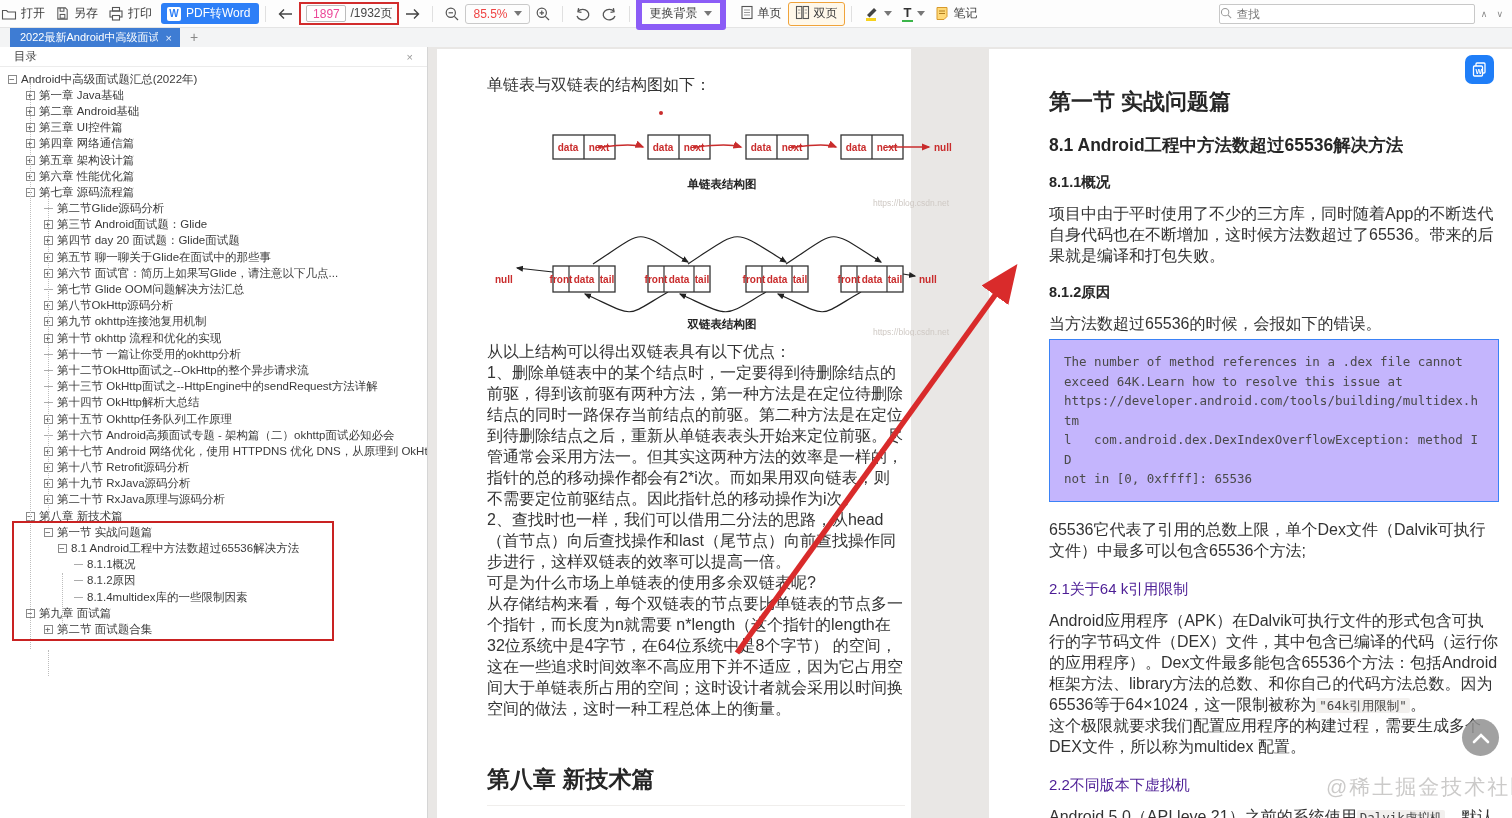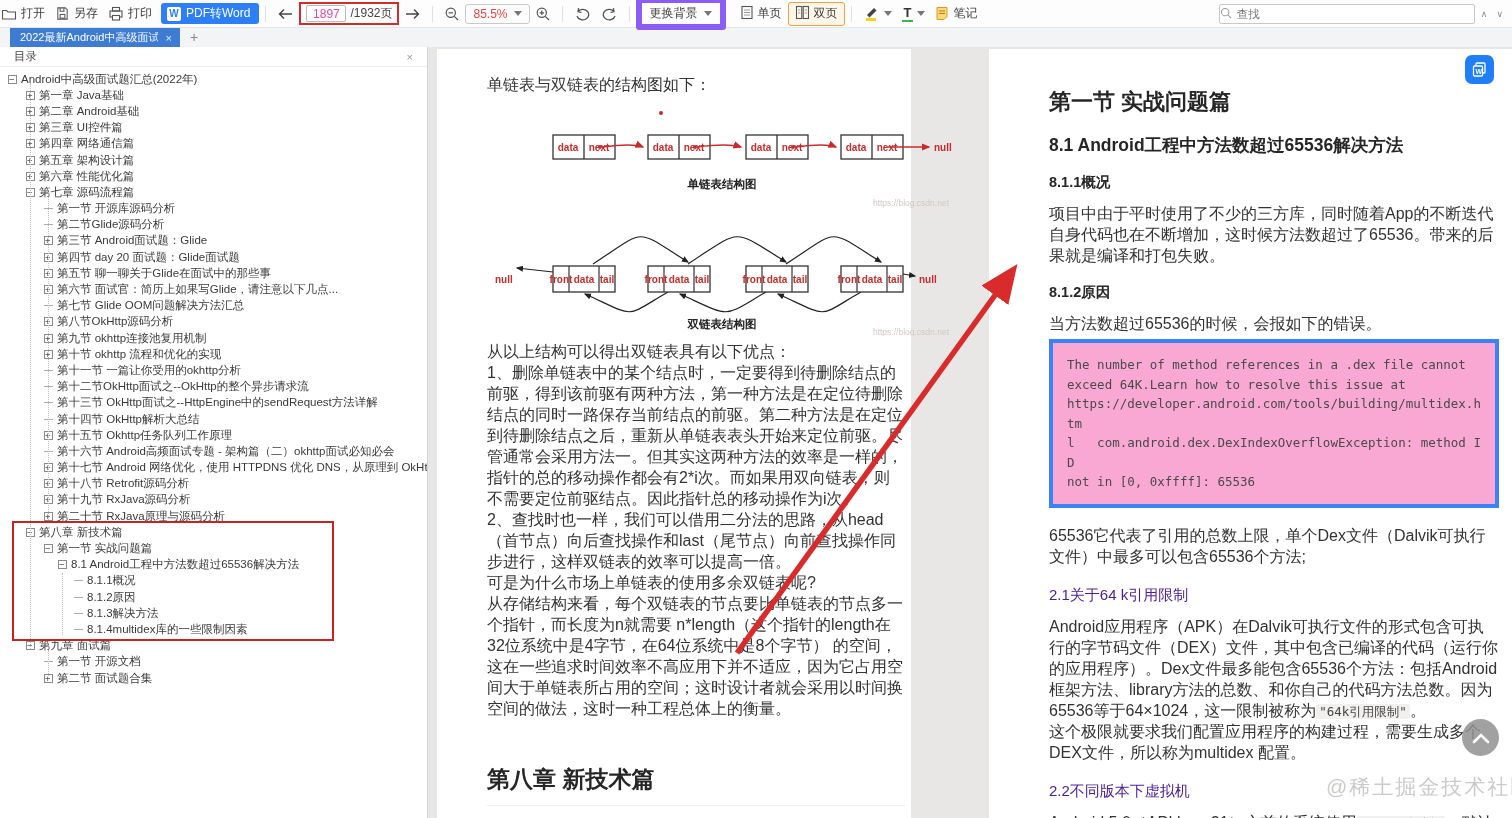--- a/index.html
+++ b/index.html
@@ -54,21 +54,21 @@
   
   .content { flex:1; background:#e9e7e5; position:relative; overflow:hidden; }
   .page { position:absolute; top:2px; background:#fff; height:790px; }
   .page-left { left:9px; width:474px; padding:26px 6px 0 50px; }
   .page-right { left:561px; width:560px; padding:38px 50px 0 60px; }
   .h1big { font-size:23px; font-weight:bold; color:#262626; margin-top:44px; padding-bottom:10px; border-bottom:1px solid #f0eeec; }
   .h1 { font-size:22px; font-weight:bold; color:#262626; margin-bottom:16px; }
   .h2 { font-size:17.5px; font-weight:bold; color:#262626; margin:8px 0 16px; }
   .h3 { font-size:14.5px; font-weight:bold; color:#262626; margin:16px 0 12px; }
   .sub { font-size:15px; color:#4c1d95; margin:18px 0 12px; }
-  .codeblock { background:#f9a8d4; border:4px solid #3b82f6; padding:12px 14px; font-family:"DejaVu Sans Mono","Liberation Mono",monospace; font-size:12.5px; line-height:19.5px; color:#4a4a4a; white-space:pre-wrap; word-break:break-all; margin:4px 0 18px; }
+  .codeblock { background:#c4b5fd; border:1px solid #3b82f6; padding:12px 14px; font-family:"DejaVu Sans Mono","Liberation Mono",monospace; font-size:12.5px; line-height:19.5px; color:#4a4a4a; white-space:pre-wrap; word-break:break-all; margin:4px 0 18px; }
   .icode { font-family:"DejaVu Sans Mono","Liberation Mono",monospace; font-size:12.5px; background:#f2f0ee; padding:0 3px; border-radius:2px; color:#454545; }
 
   .diagram-wrap { margin:6px 0 2px; }
   .dg-node-text { fill:#c92c2c; font-weight:bold; font-size:10px; font-family:"Liberation Sans",sans-serif; }
   .dg-caption { fill:#222; font-weight:bold; font-size:11.5px; font-family:"Liberation Sans",sans-serif; }
   .dg-watermark { fill:#cfc9c4; font-size:8.5px; font-family:"Liberation Sans",sans-serif; }
   .red-dot { position:absolute; left:222px; top:62px; width:4px; height:4px; background:#c92c2c; border-radius:50%; }
 
   
   .arrow-overlay { position:absolute; left:0; top:0; width:100%; height:100%; pointer-events:none; z-index:4; }
@@ -274,24 +274,20 @@
         <div class="toc-row lvl1">
           <span class="mk plus">+</span>
           <span>第六章 性能优化篇</span>
         </div>
         <div class="toc-row lvl1">
           <span class="mk minus">−</span>
           <span>第七章 源码流程篇</span>
         </div>
         <div class="toc-row lvl2">
           <span class="mk leaf"></span>
-          <span>第一节 开源库源码分析</span>
-        </div>
-        <div class="toc-row lvl2">
-          <span class="mk leaf"></span>
           <span>第二节Glide源码分析</span>
         </div>
         <div class="toc-row lvl2">
           <span class="mk plus">+</span>
           <span>第三节 Android面试题：Glide</span>
         </div>
         <div class="toc-row lvl2">
           <span class="mk plus">+</span>
           <span>第四节 day 20 面试题：Glide面试题</span>
         </div>
@@ -374,33 +370,25 @@
         <div class="toc-row lvl4">
           <span class="mk leaf"></span>
           <span>8.1.1概况</span>
         </div>
         <div class="toc-row lvl4">
           <span class="mk leaf"></span>
           <span>8.1.2原因</span>
         </div>
         <div class="toc-row lvl4">
           <span class="mk leaf"></span>
-          <span>8.1.3解决方法</span>
-        </div>
-        <div class="toc-row lvl4">
-          <span class="mk leaf"></span>
           <span>8.1.4multidex库的一些限制因素</span>
         </div>
         <div class="toc-row lvl1">
           <span class="mk minus">−</span>
           <span>第九章 面试篇</span>
-        </div>
-        <div class="toc-row lvl2">
-          <span class="mk leaf"></span>
-          <span>第一节 开源文档</span>
         </div>
         <div class="toc-row lvl2">
           <span class="mk plus">+</span>
           <span>第二节 面试题合集</span>
         </div>
       </div>
     <div class="toc-redbox"></div>
   </div>
 
   <div class="content">

